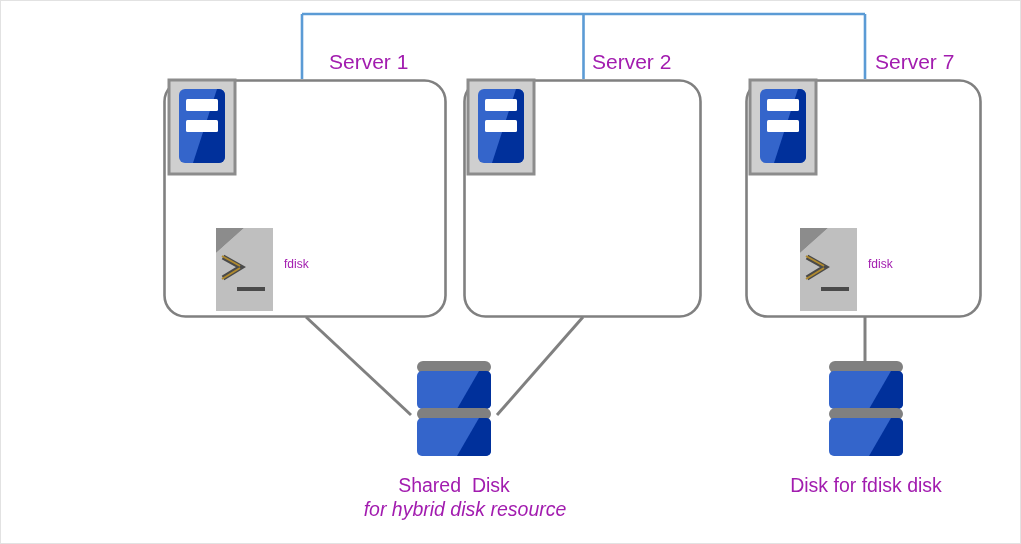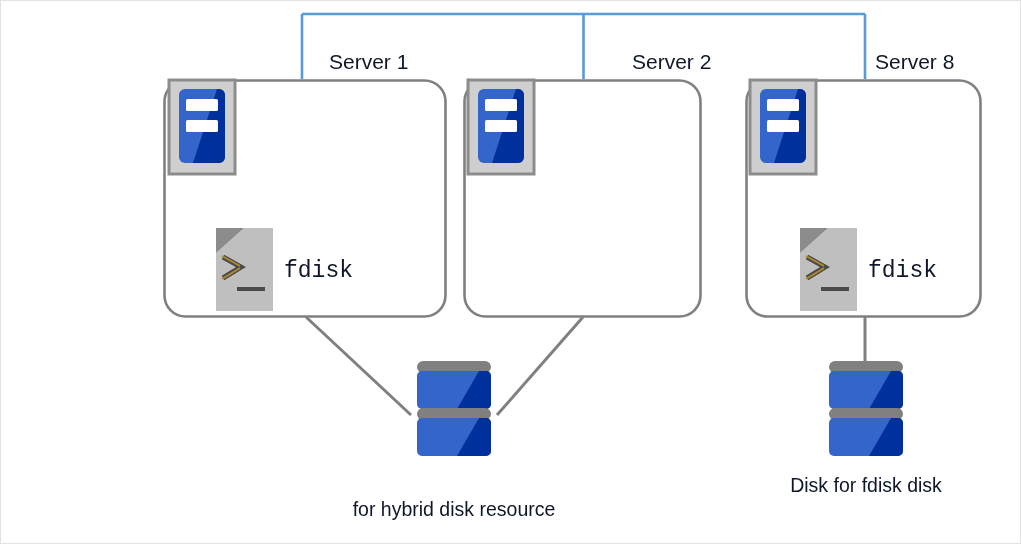--- a/index.html
+++ b/index.html
@@ -22,30 +22,29 @@
   #diagram-svg {
     position: absolute;
     left: 0;
     top: 0;
     width: 1021px;
     height: 544px;
   }
   .lbl {
     position: absolute;
     font-family: "Liberation Sans", sans-serif;
-    color: #0f172a;
+    color: #a21caf;
     white-space: pre;
     line-height: 1.22;
   }
   .server-label {
     font-size: 21px;
   }
   .fdisk-label {
-    font-size: 23px;
-    font-family: Liberation Mono, monospace;
+    font-size: 12px;
   }
   .disk-caption {
     font-size: 19.5px;
     text-align: center;
   }
 </style>
 </head>
 <body>
 
 <div id="canvas">
@@ -179,23 +178,24 @@
       </g>
       <rect x="828" y="407" width="74" height="12" rx="6" fill="#808080"></rect>
       <g clip-path="url(#clipDiskB2)">
         <rect x="828" y="417" width="74" height="38" fill="#3465cb"></rect>
         <polygon points="890,417 902,417 902,455 868,455" fill="#00309b"></polygon>
       </g>
     </g>
   </svg>
 
   <div class="lbl server-label" style="left:328px; top:48px;">Server 1</div>
-  <div class="lbl server-label" style="left:591px; top:48px;margin-left:40px;">Server 2</div>
-  <div class="lbl server-label" style="left:874px; top:48px;">Server 8</div>
+  <div class="lbl server-label" style="left:591px; top:48px;">Server 2</div>
+  <div class="lbl server-label" style="left:874px; top:48px;">Server 7</div>
 
   <div class="lbl fdisk-label" style="left:283px; top:256px;">fdisk</div>
   <div class="lbl fdisk-label" style="left:867px; top:256px;">fdisk</div>
 
-  <div class="lbl disk-caption" style="left:303px; top:497px; width:300px;">for hybrid disk resource</div>
+  <div class="lbl disk-caption" style="left:303px; top:473px; width:300px;">Shared  Disk</div>
+  <div class="lbl disk-caption" style="left:314px; top:497px; width:300px;font-style:italic;">for hybrid disk resource</div>
 
   <div class="lbl disk-caption" style="left:740px; top:473px; width:250px;">Disk for fdisk disk</div>
 
 </div>
 
 </body></html>

